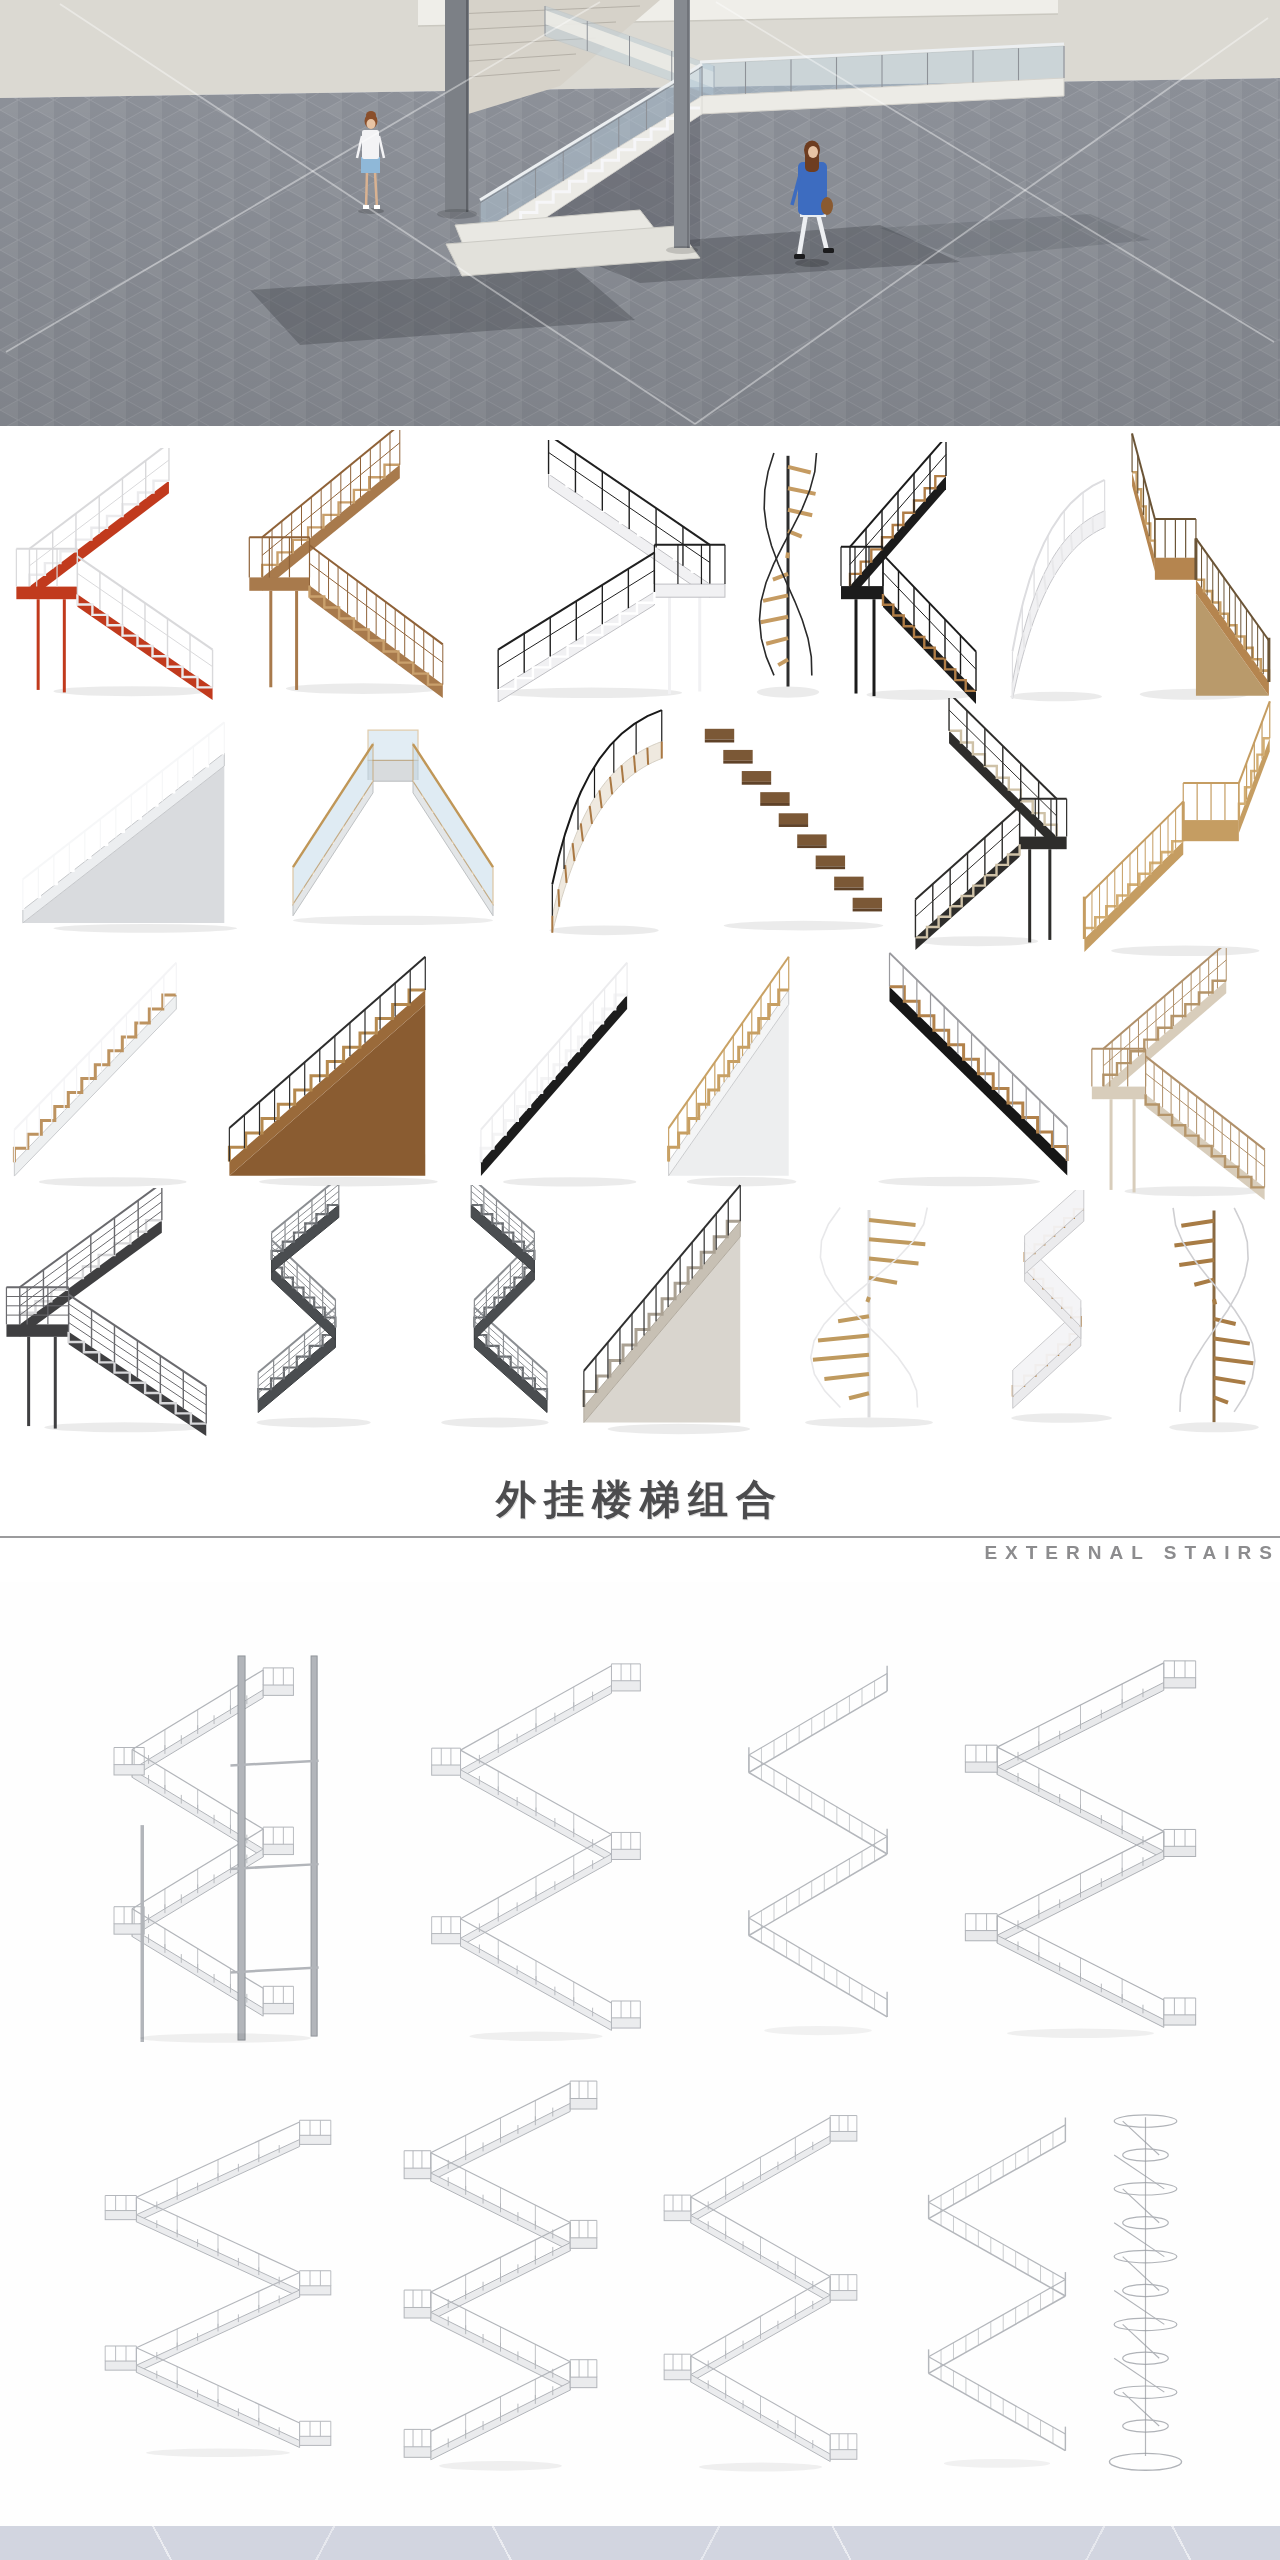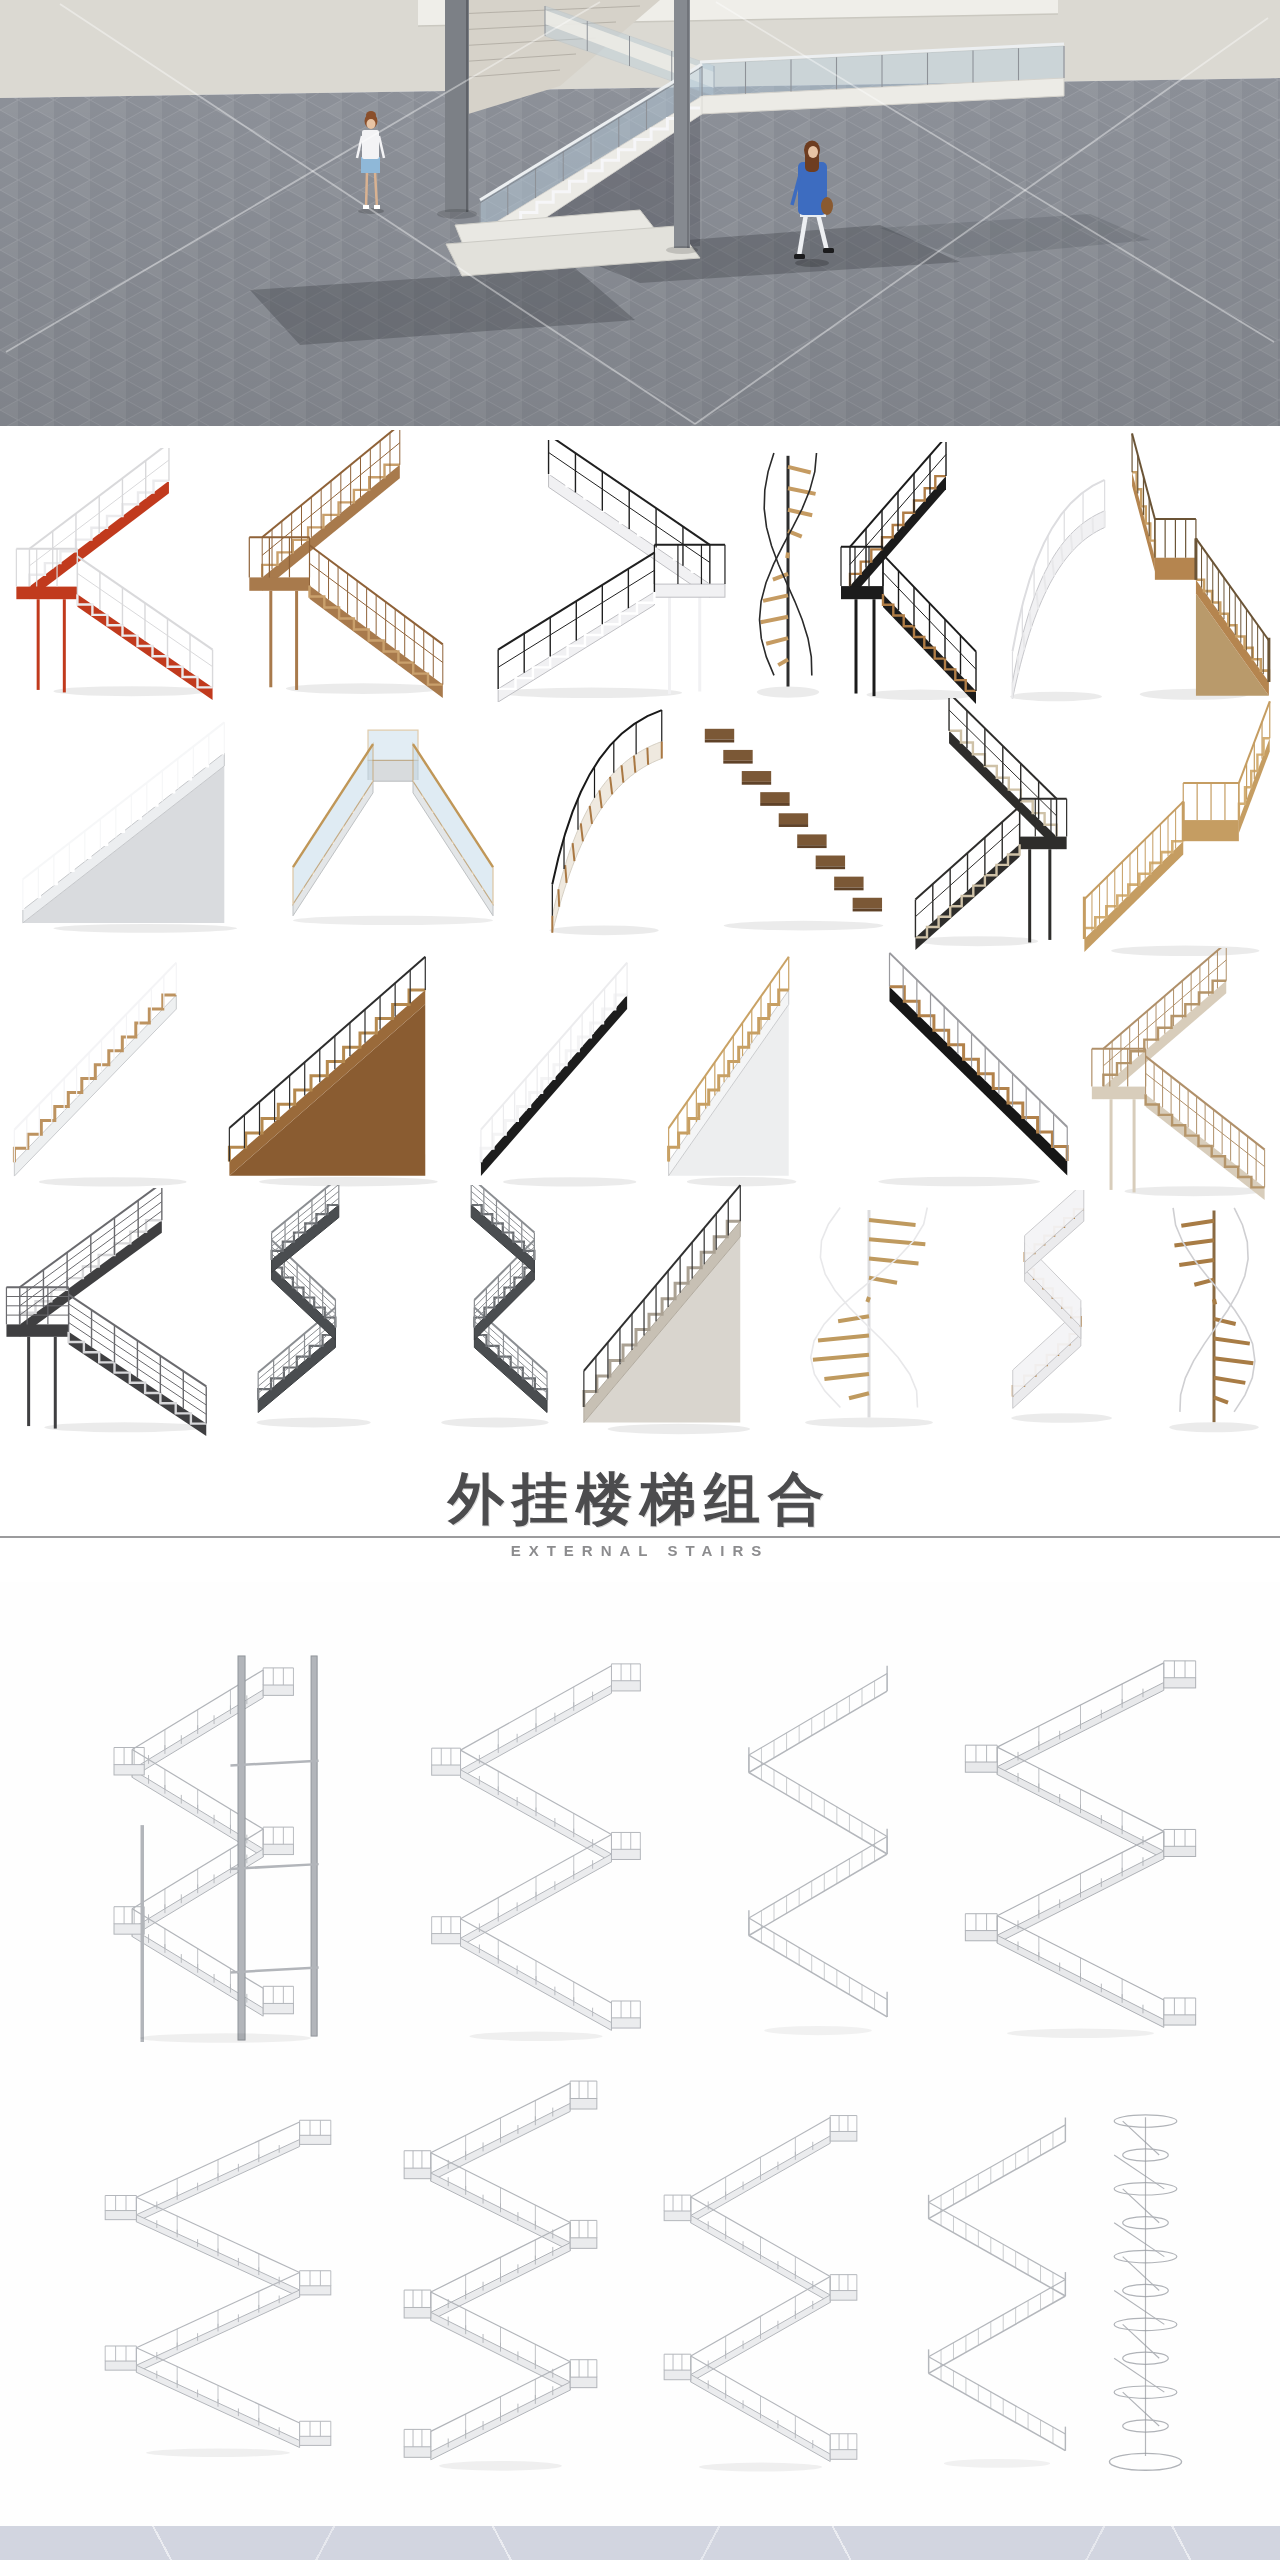--- a/index.html
+++ b/index.html
@@ -5,22 +5,22 @@
   html,body{margin:0;padding:0;background:#ffffff;font-family:"Liberation Sans",sans-serif;}
   #canvas{position:relative;width:1280px;height:2560px;overflow:hidden;background:#ffffff;}
   .hero{position:absolute;left:0;top:0;width:1280px;height:426px;}
   .hero svg{display:block}
   .catalog-bg{position:absolute;left:0;top:426px;width:1280px;height:1034px;background:#ffffff;}
   .fire-bg{position:absolute;left:0;top:1582px;width:1280px;height:944px;background:#fefefe;}
   .stair{position:absolute;}
   .stair svg{display:block;width:100%;height:100%;}
   .title-block{position:absolute;left:0;top:1460px;width:1280px;height:122px;text-align:center;}
   .title-rule{position:absolute;left:0;top:76px;width:100%;height:2px;background:#9b9b9d;box-shadow:0 1px 0 rgba(255,255,255,.8);}
-  .title-cn{position:relative;z-index:2;margin:0;padding-top:8px;font-size:56px;line-height:62px;font-weight:900;letter-spacing:8px;color:#4c4c4e;text-shadow:1px 1px 0 rgba(0,0,0,0.15);}
-  .title-en{position:relative;z-index:2;margin-top:12px;font-size:15px;font-weight:700;letter-spacing:8px;color:#8c8c8e;}
+  .title-cn{position:relative;z-index:2;margin:0;padding-top:8px;font-size:40px;line-height:62px;font-weight:900;letter-spacing:8px;color:#4c4c4e;text-shadow:1px 1px 0 rgba(0,0,0,0.15);}
+  .title-en{position:relative;z-index:2;margin-top:12px;font-size:19px;font-weight:700;letter-spacing:8px;color:#8c8c8e;text-align:right;}
   .footer-strip{position:absolute;left:0;top:2526px;width:1280px;height:34px;
     background:repeating-linear-gradient(62deg, rgba(255,255,255,0) 0 150px, rgba(255,255,255,0.55) 150px 152px, rgba(255,255,255,0) 152px 300px),
     repeating-linear-gradient(-62deg, rgba(255,255,255,0) 0 170px, rgba(255,255,255,0.45) 170px 172px, rgba(255,255,255,0) 172px 340px),
     #d2d5e0;}
 </style>
 </head>
 <body>
 
 <div id="canvas">
   <div class="hero" id="hero">

